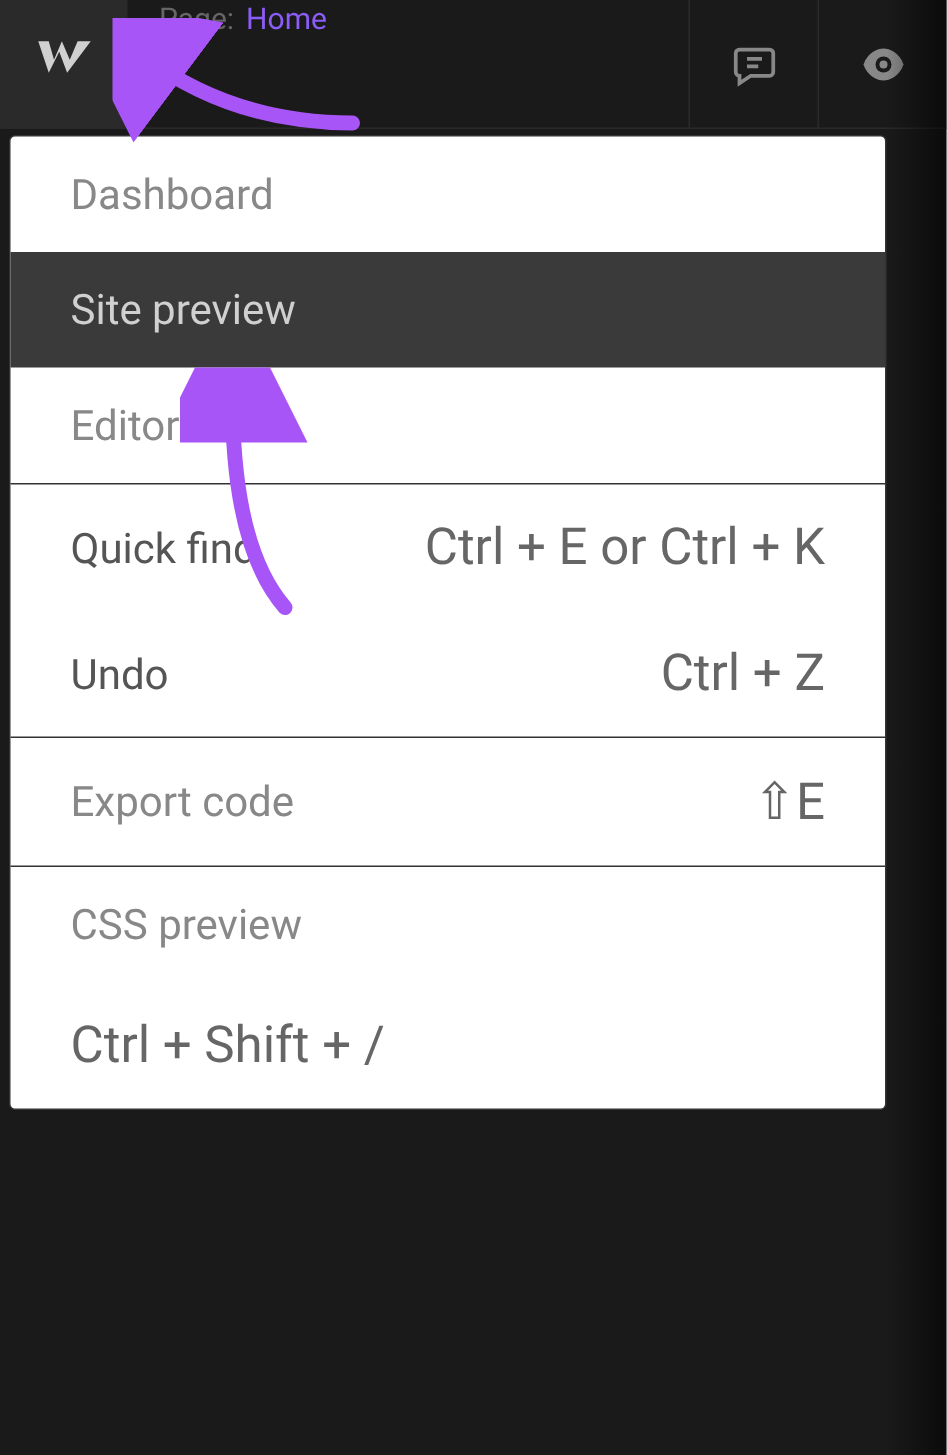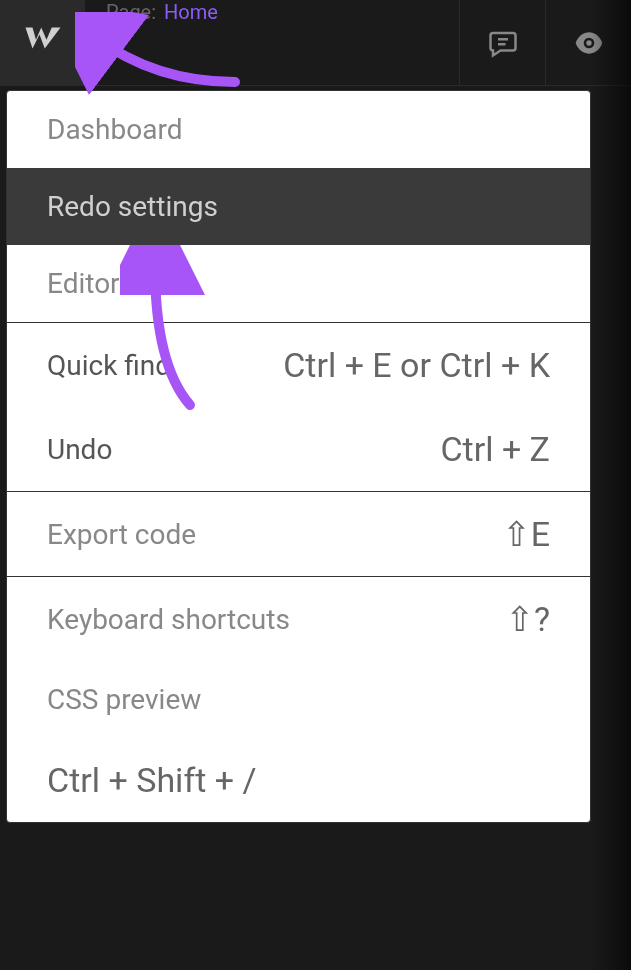--- a/index.html
+++ b/index.html
@@ -164,21 +164,21 @@
     </svg>
   </div>
 </div>
 
 <div class="dropdown-menu">
   <div class="menu-item">
     <span>Dashboard</span>
     <span class="menu-shortcut"></span>
   </div>
   <div class="menu-item active">
-    <span>Redo settings</span>
+    <span>Site preview</span>
     <span class="menu-shortcut"></span>
   </div>
   <div class="menu-item">
     <span>Editor</span>
     <span class="menu-shortcut"></span>
   </div>
   <div class="menu-divider"></div>
   <div class="menu-item dimmed">
     <span>Quick find</span>
     <span class="menu-shortcut">Ctrl + E or Ctrl + K</span>
@@ -186,24 +186,20 @@
   <div class="menu-item dimmed">
     <span>Undo</span>
     <span class="menu-shortcut">Ctrl + Z</span>
   </div>
   <div class="menu-divider"></div>
   <div class="menu-item">
     <span>Export code</span>
     <span class="menu-shortcut">⇧E</span>
   </div>
   <div class="menu-divider"></div>
-  <div class="menu-item">
-    <span>Keyboard shortcuts</span>
-    <span class="menu-shortcut">⇧?</span>
-  </div>
   <div class="menu-item">
     <span>CSS preview</span>
     <span class="menu-shortcut"></span>
   </div>
   <div class="menu-item">
     <span class="menu-shortcut">Ctrl + Shift + /</span>
   </div>
 </div>
 
 <svg class="annotation-arrow arrow1" width="180" height="90">

